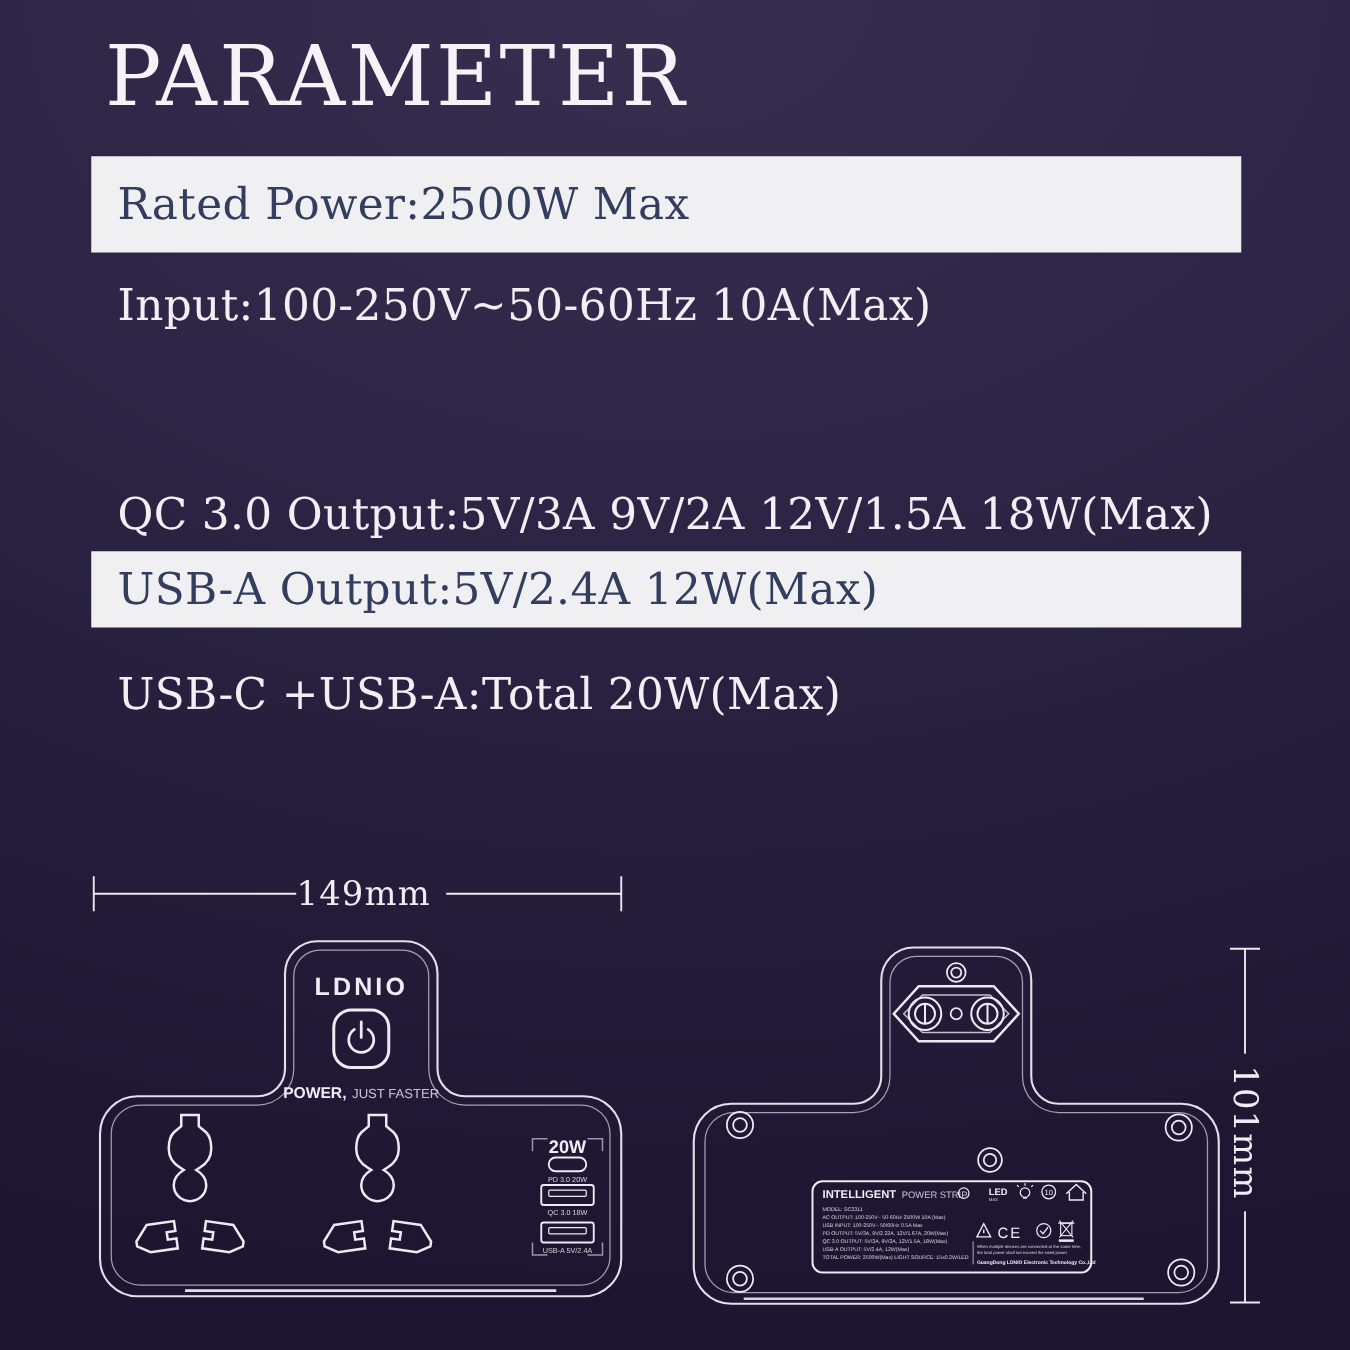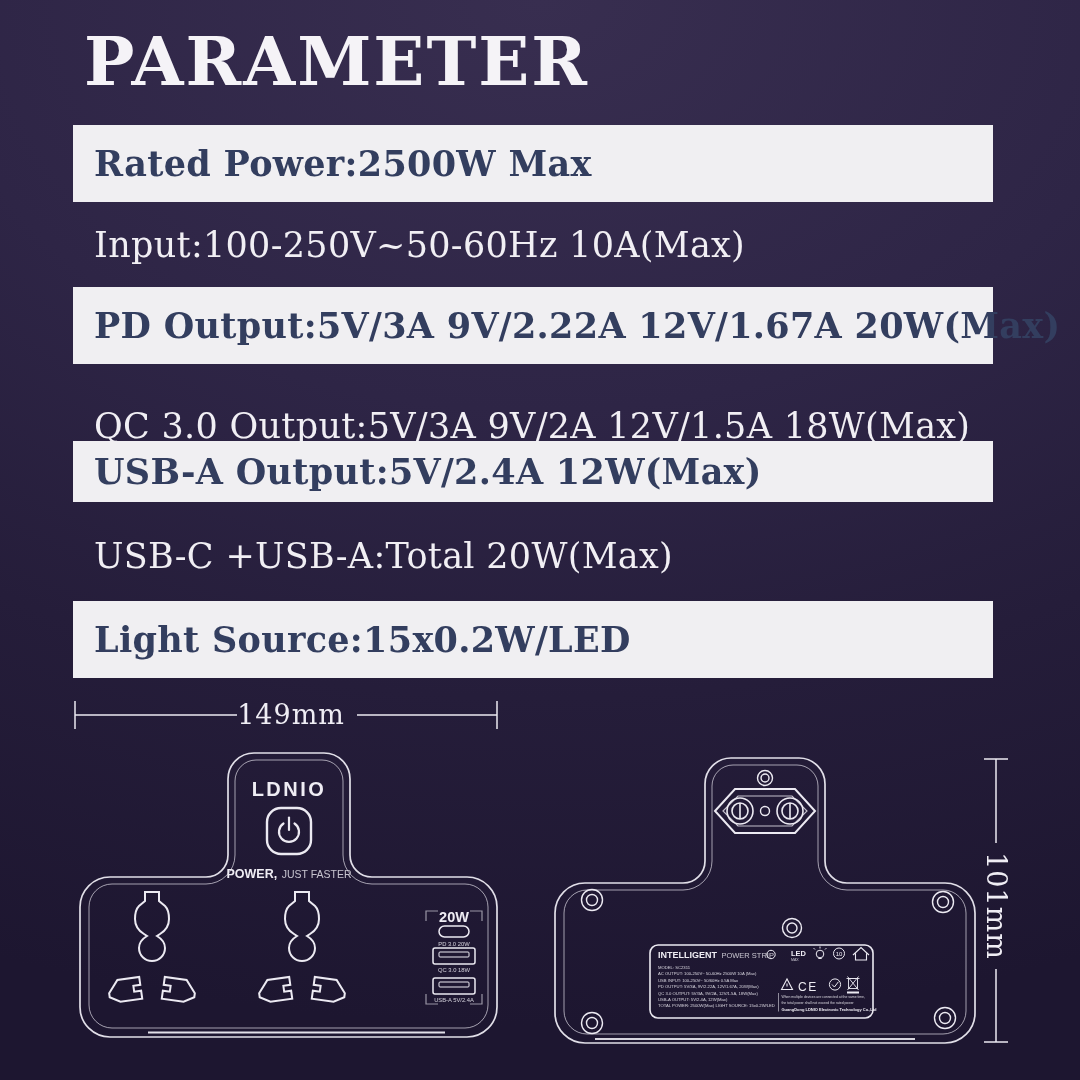--- a/index.html
+++ b/index.html
@@ -4,34 +4,34 @@
 <style>
   html,body{margin:0;padding:0;background:#17121f;}
   .canvas{
     position:relative;width:1080px;height:1080px;overflow:hidden;
     background:
       radial-gradient(140% 95% at 50% 0%, #382e50 0%, #2e2546 40%, #251d3a 68%, #1d1630 100%);
     font-family:"DejaVu Serif","Liberation Serif",serif;
   }
   .title{
     position:absolute;left:84px;top:22px;
-    font-size:67px;font-weight:bold;letter-spacing:2px;color:#f5f3f7;
+    font-size:67px;font-weight:normal;letter-spacing:2px;color:#f5f3f7;
     font-family:"DejaVu Serif","Liberation Serif",serif;
   }
   .spec{
     position:absolute;left:73px;width:920px;box-sizing:border-box;
     display:flex;align-items:center;padding-left:21px;
     font-size:35px;letter-spacing:0.3px;white-space:nowrap;
   }
-  .spec.bar{background:#f0eff2;color:#333e5f;font-weight:bold;}
+  .spec.bar{background:#f0eff2;color:#333e5f;}
   .spec.plain{color:#f1eff4;align-items:center;}
   .r1{top:125px;height:77px;}
   .r2{top:202px;height:85px;}
   .r3{top:287px;height:77px;}
-  .r4{top:364px;height:95px;margin-top:14px;}
+  .r4{top:364px;height:95px;}
   .r5{top:441px;height:61px;}
   .r6{top:518px;height:75px;}
   .r7{top:601px;height:77px;}
   .dim-svg{position:absolute;}
   svg text{font-family:"Liberation Sans","DejaVu Sans",sans-serif;fill:#efedf4;}
   svg text.serif{font-family:"DejaVu Serif","Liberation Serif",serif;}
   .stroke{fill:none;stroke:#eceaf2;}
 </style>
 </head>
 <body>
@@ -39,34 +39,28 @@
 <div class="canvas">
 
   <div class="title">PARAMETER</div>
 
   <div class="spec bar r1">
       <span>Rated Power:2500W Max</span>
     </div>
   <div class="spec plain r2">
       <span>Input:100-250V~50-60Hz 10A(Max)</span>
     </div>
-  <div class="spec bar r3">
-      <span>PD Output:5V/3A 9V/2.22A 12V/1.67A 20W(Max)</span>
-    </div>
   <div class="spec plain r4">
       <span>QC 3.0 Output:5V/3A 9V/2A 12V/1.5A 18W(Max)</span>
     </div>
   <div class="spec bar r5">
       <span>USB-A Output:5V/2.4A 12W(Max)</span>
     </div>
   <div class="spec plain r6">
       <span>USB-C +USB-A:Total 20W(Max)</span>
-    </div>
-  <div class="spec bar r7">
-      <span>Light Source:15x0.2W/LED</span>
     </div>
 
   <svg class="dim-svg" style="left:60px;top:694px" width="460" height="44" viewBox="0 0 460 44">
     <g class="stroke" stroke-width="1.5">
       <path d="M 15,7 V 35"></path>
       <path d="M 437,7 V 35"></path>
       <path d="M 15,21 H 177"></path>
       <path d="M 297,21 H 437"></path>
     </g>
     <text class="serif" x="231" y="30" text-anchor="middle" font-size="27" letter-spacing="1">149mm</text>

